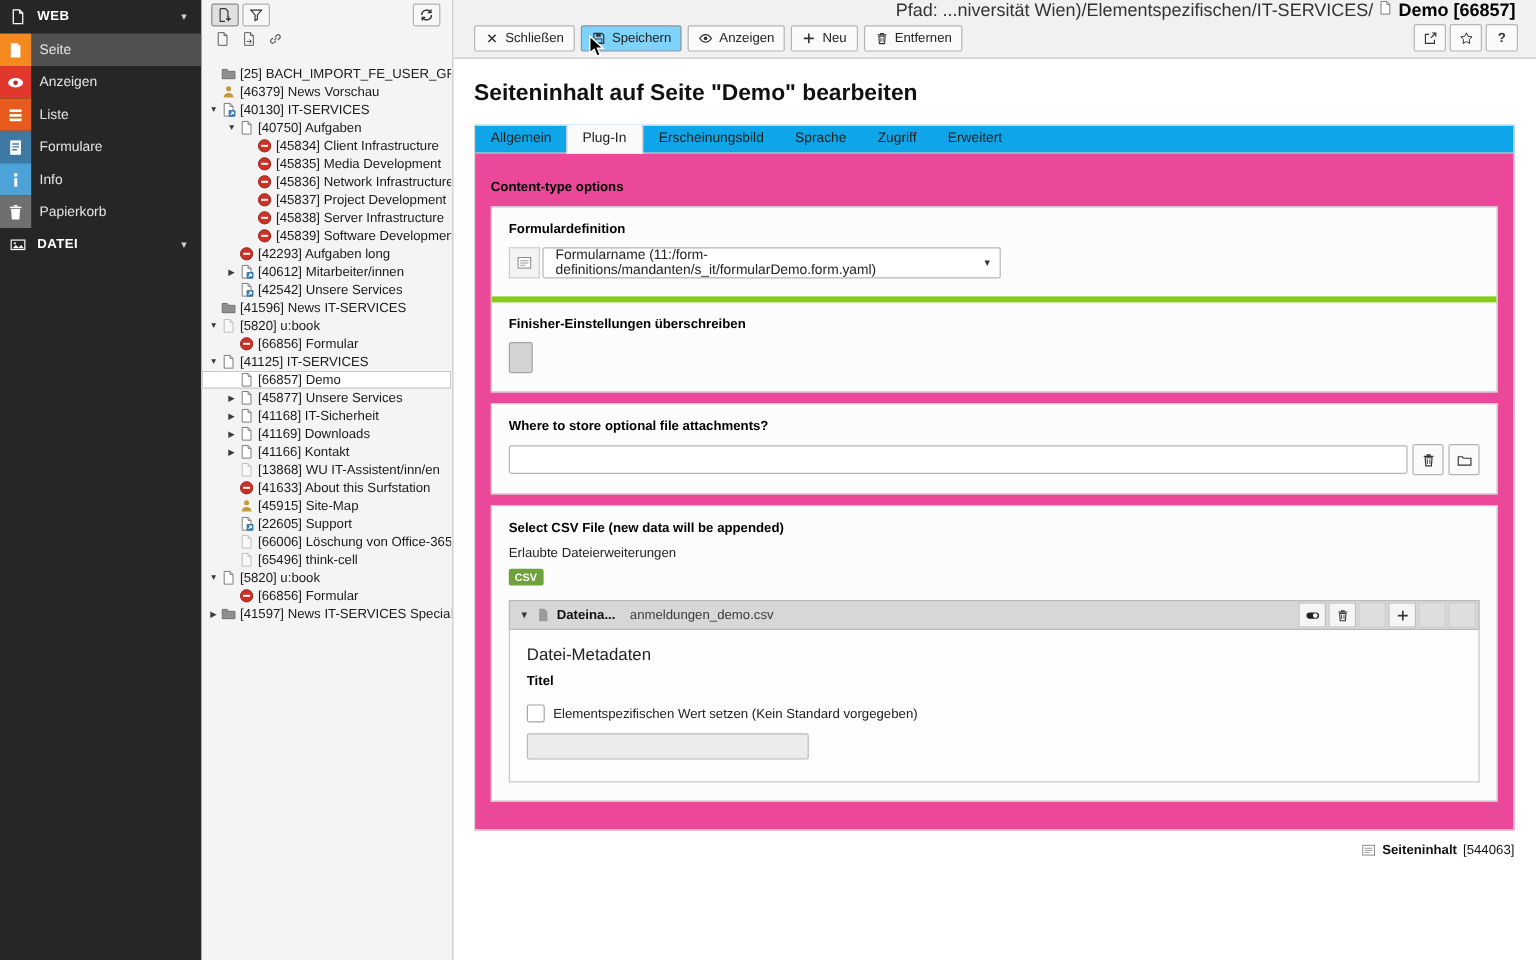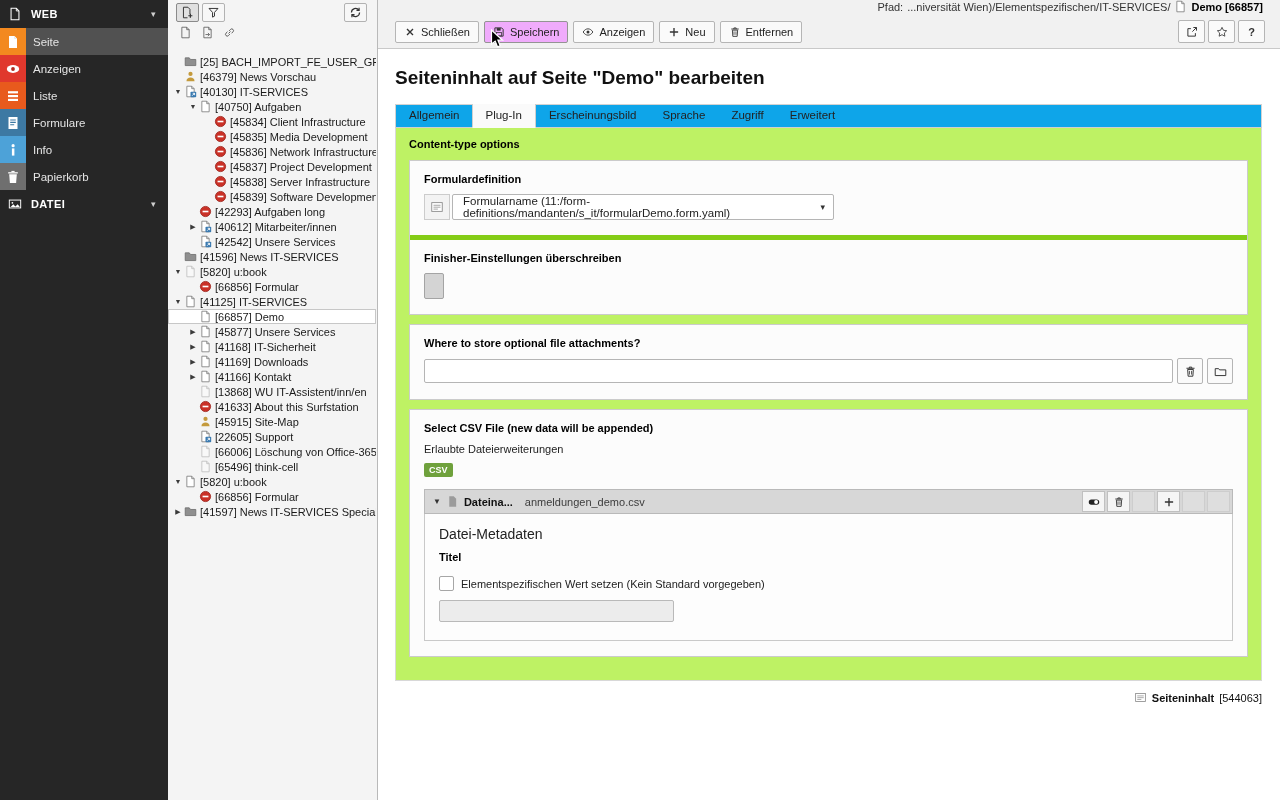--- a/index.html
+++ b/index.html
@@ -30,38 +30,38 @@
   .tree-row{height:15px;display:flex;align-items:center;font-size:11px;color:#1a1a1a;
     white-space:nowrap;overflow:hidden;cursor:pointer;box-sizing:border-box;}
   .tree-row.selected{background:#fff;box-shadow:inset 0 0 0 1px #c7c7c7;}
   .expander{width:12px;font-size:7px;color:#3a3a3a;text-align:center;flex:none;}
   .tree-label{margin-left:3px;}
   .faded{opacity:.45;}
 
   
   .main{position:absolute;left:378px;top:0;right:0;height:800px;background:#fff;}
   .docheader{height:48px;background:#f1f1f1;border-bottom:1px solid #c9c9c9;position:relative;}
-  .path-row{position:absolute;top:0;right:17px;font-size:11px;color:#333;display:flex;align-items:center;gap:4px;}
+  .path-row{position:absolute;top:0;right:17px;font-size:15px;color:#333;display:flex;gap:4px;}
   .path-current{font-weight:bold;color:#000;}
   .btn-row{position:absolute;top:20px;left:17px;right:15px;display:flex;align-items:center;}
   .tb-btn{display:inline-flex;align-items:center;gap:5px;border:1px solid #b5b5b5;border-radius:2px;
     background:#fafafa;font-size:11px;color:#222;padding:0 8px;height:22px;margin-right:5px;
     box-sizing:border-box;cursor:pointer;font-family:inherit;}
-  .tb-btn.active{background:#f0abfc;border-color:#949494;}
+  .tb-btn.active{background:#7dd3fc;border-color:#949494;}
   .win-btns{margin-left:auto;display:flex;gap:3px;}
   .win-btn{width:25px;height:21px;border:1px solid #b5b5b5;border-radius:2px;background:#fafafa;
     display:flex;align-items:center;justify-content:center;font-size:11px;font-weight:bold;color:#333;cursor:pointer;}
 
   .content{padding:12px 18px 0 17px;}
   h1{font-size:19px;font-weight:600;color:#111;margin:6px 0 15px;}
   .tabbar{display:flex;background:#0ea5e9;border:1px solid #d2d2d2;border-bottom:1px solid #cfcfcf;height:24px;box-sizing:border-box;}
   .tab{padding:4px 13px;font-size:11.5px;color:#222;cursor:pointer;}
   .tab.active{background:#fafafa;border:1px solid #cfcfcf;border-top:none;border-bottom:1px solid #fafafa;
     margin:-1px 0 -1px -1px;padding-top:5px;position:relative;z-index:2;}
-  .tabpanel{background:#bef264;border:1px solid #d8d8d8;border-top:none;padding:8px 13px 14px;min-height:460px;box-sizing:border-box;}
+  .tabpanel{background:#ec4899;border:1px solid #d8d8d8;border-top:none;padding:20px 13px 14px;min-height:460px;box-sizing:border-box;}
 
   .group-label{font-size:11px;font-weight:bold;color:#000;margin:2px 0 10px;}
   .panel{background:#fcfcfc;border:1px solid #cbcbcb;margin-bottom:9px;}
   .panel-section{padding:12px 14px 15px;}
   .panel-section+.panel-section{border-top:5px solid #84cc16;}
   .field-label{font-size:11px;font-weight:bold;color:#000;margin-bottom:9px;}
   .select-row{display:flex;align-items:center;}
   .select-prefix{width:26px;height:26px;border:1px solid #ccc;background:#f3f3f3;display:flex;
     align-items:center;justify-content:center;margin-right:2px;box-sizing:border-box;}
   .select{width:382px;height:26px;border:1px solid #b5b5b5;border-radius:2px;background:#fff;

